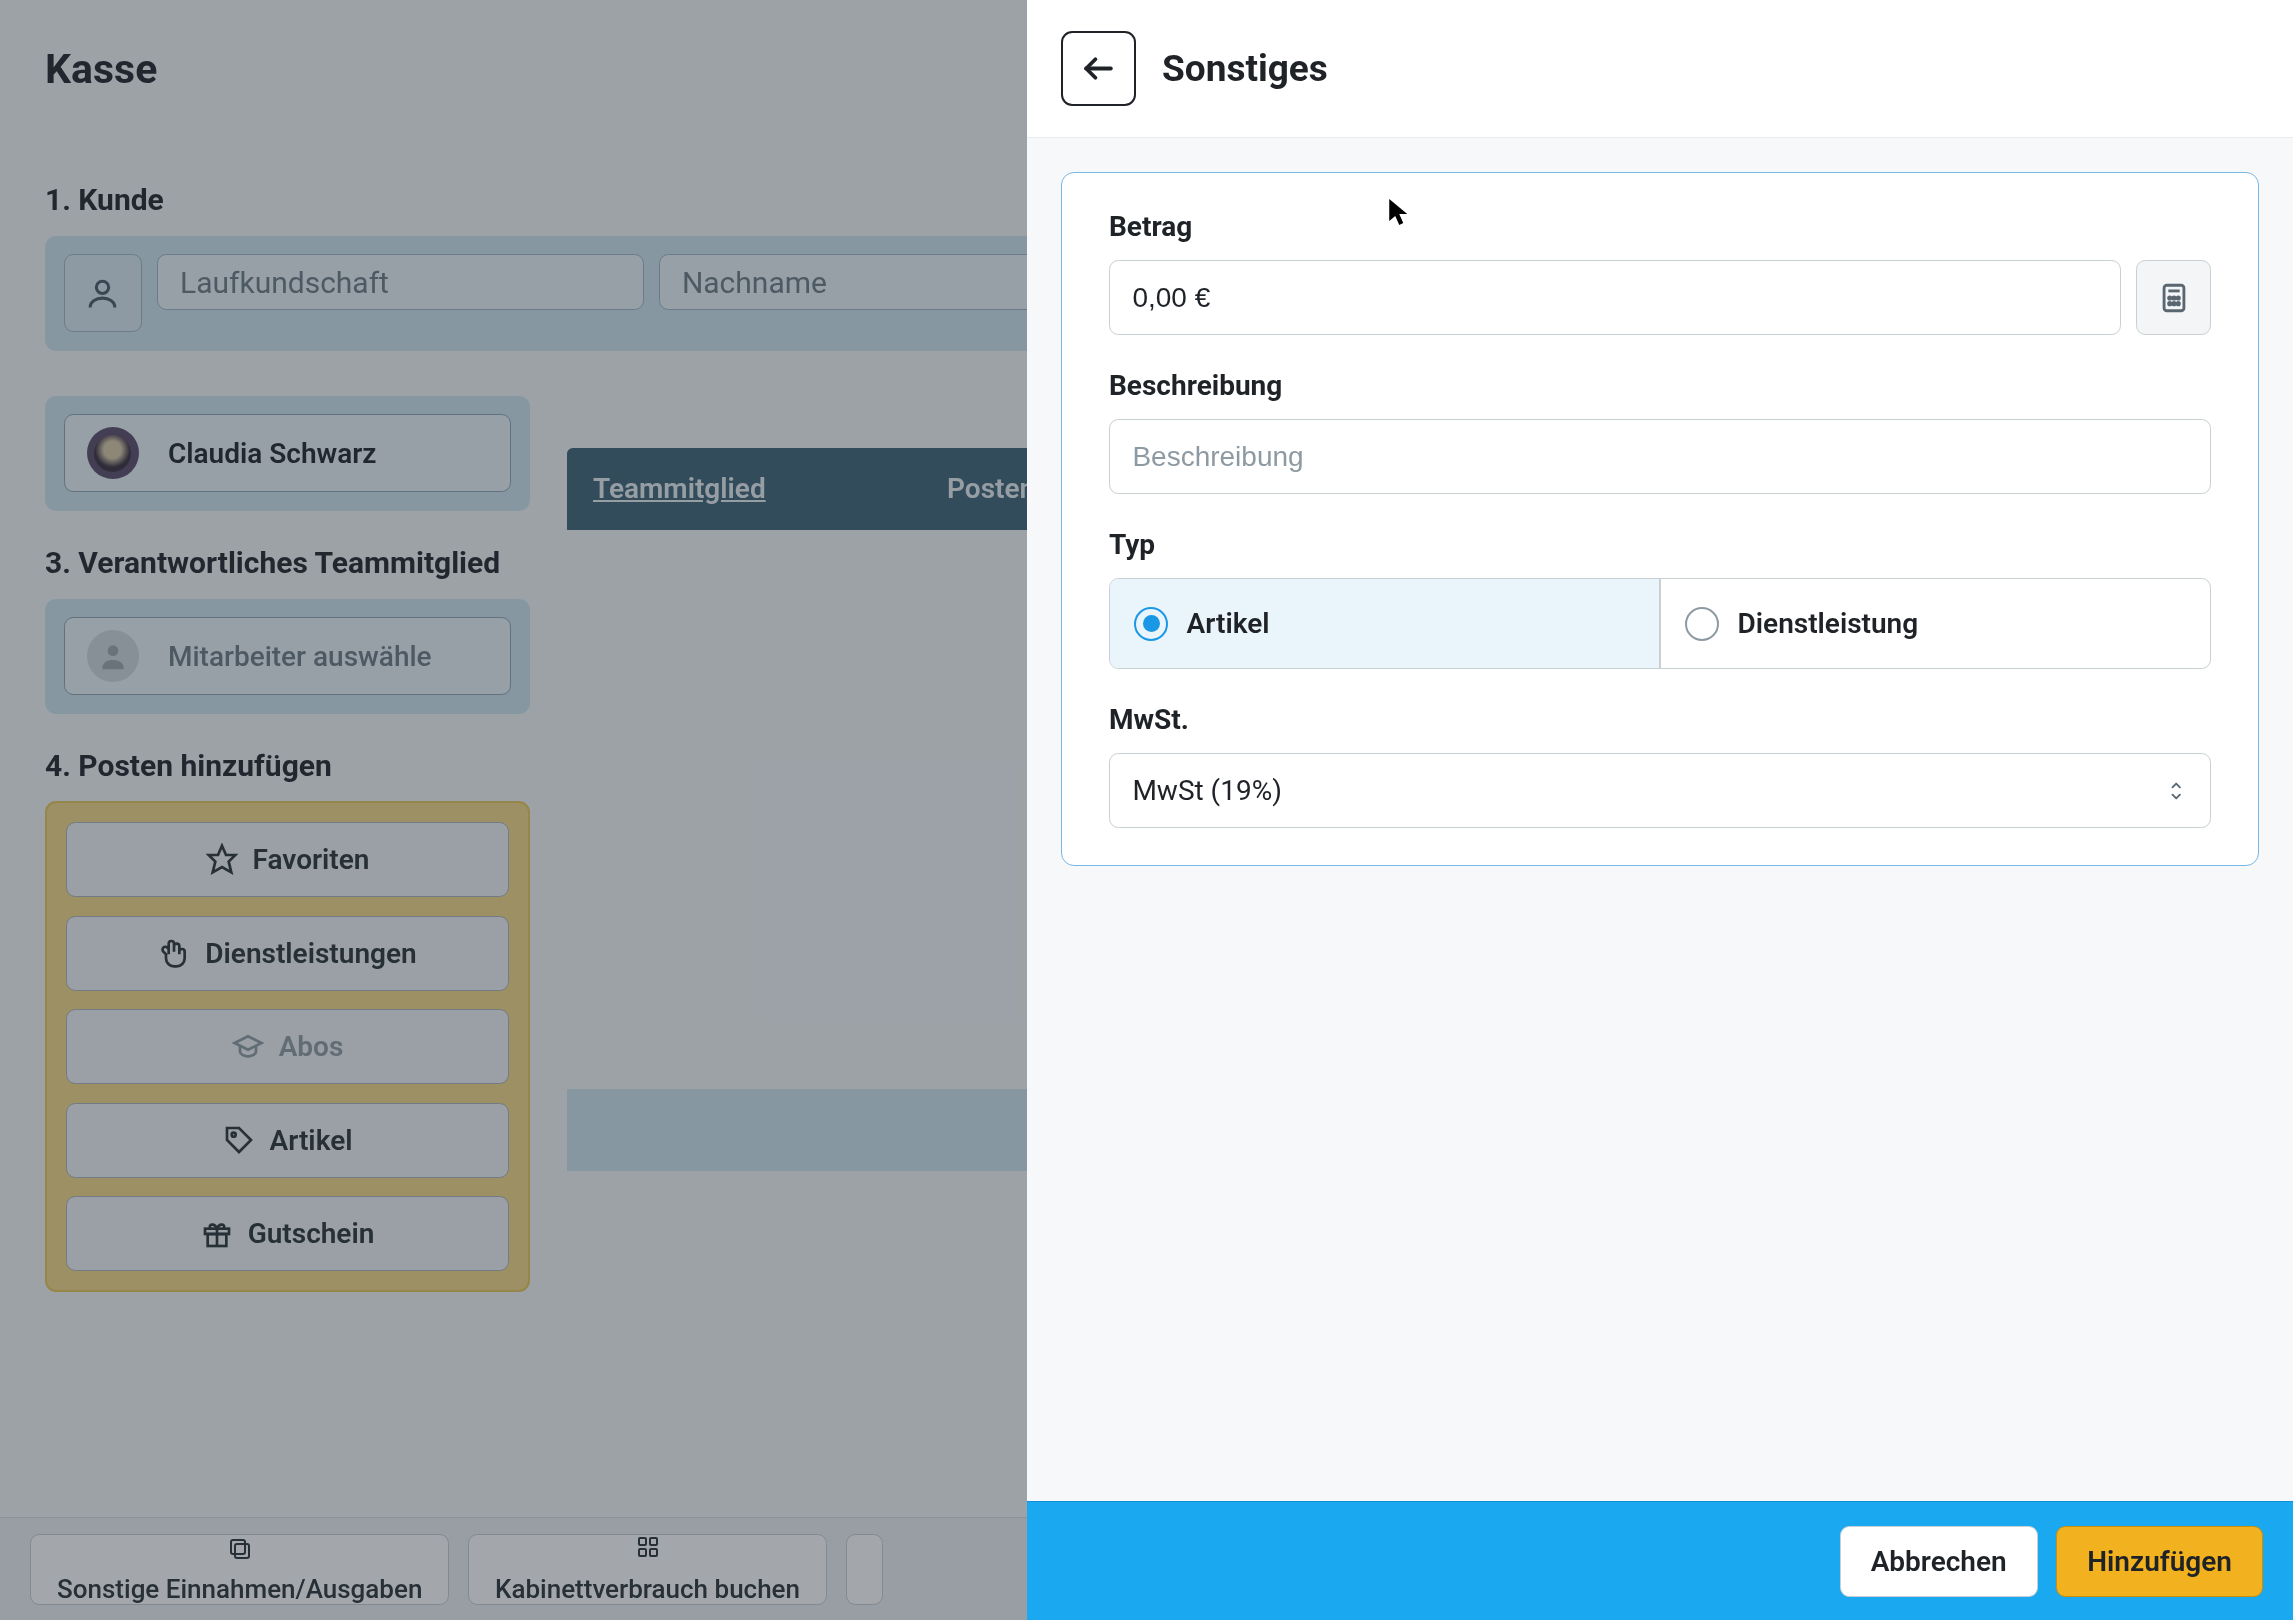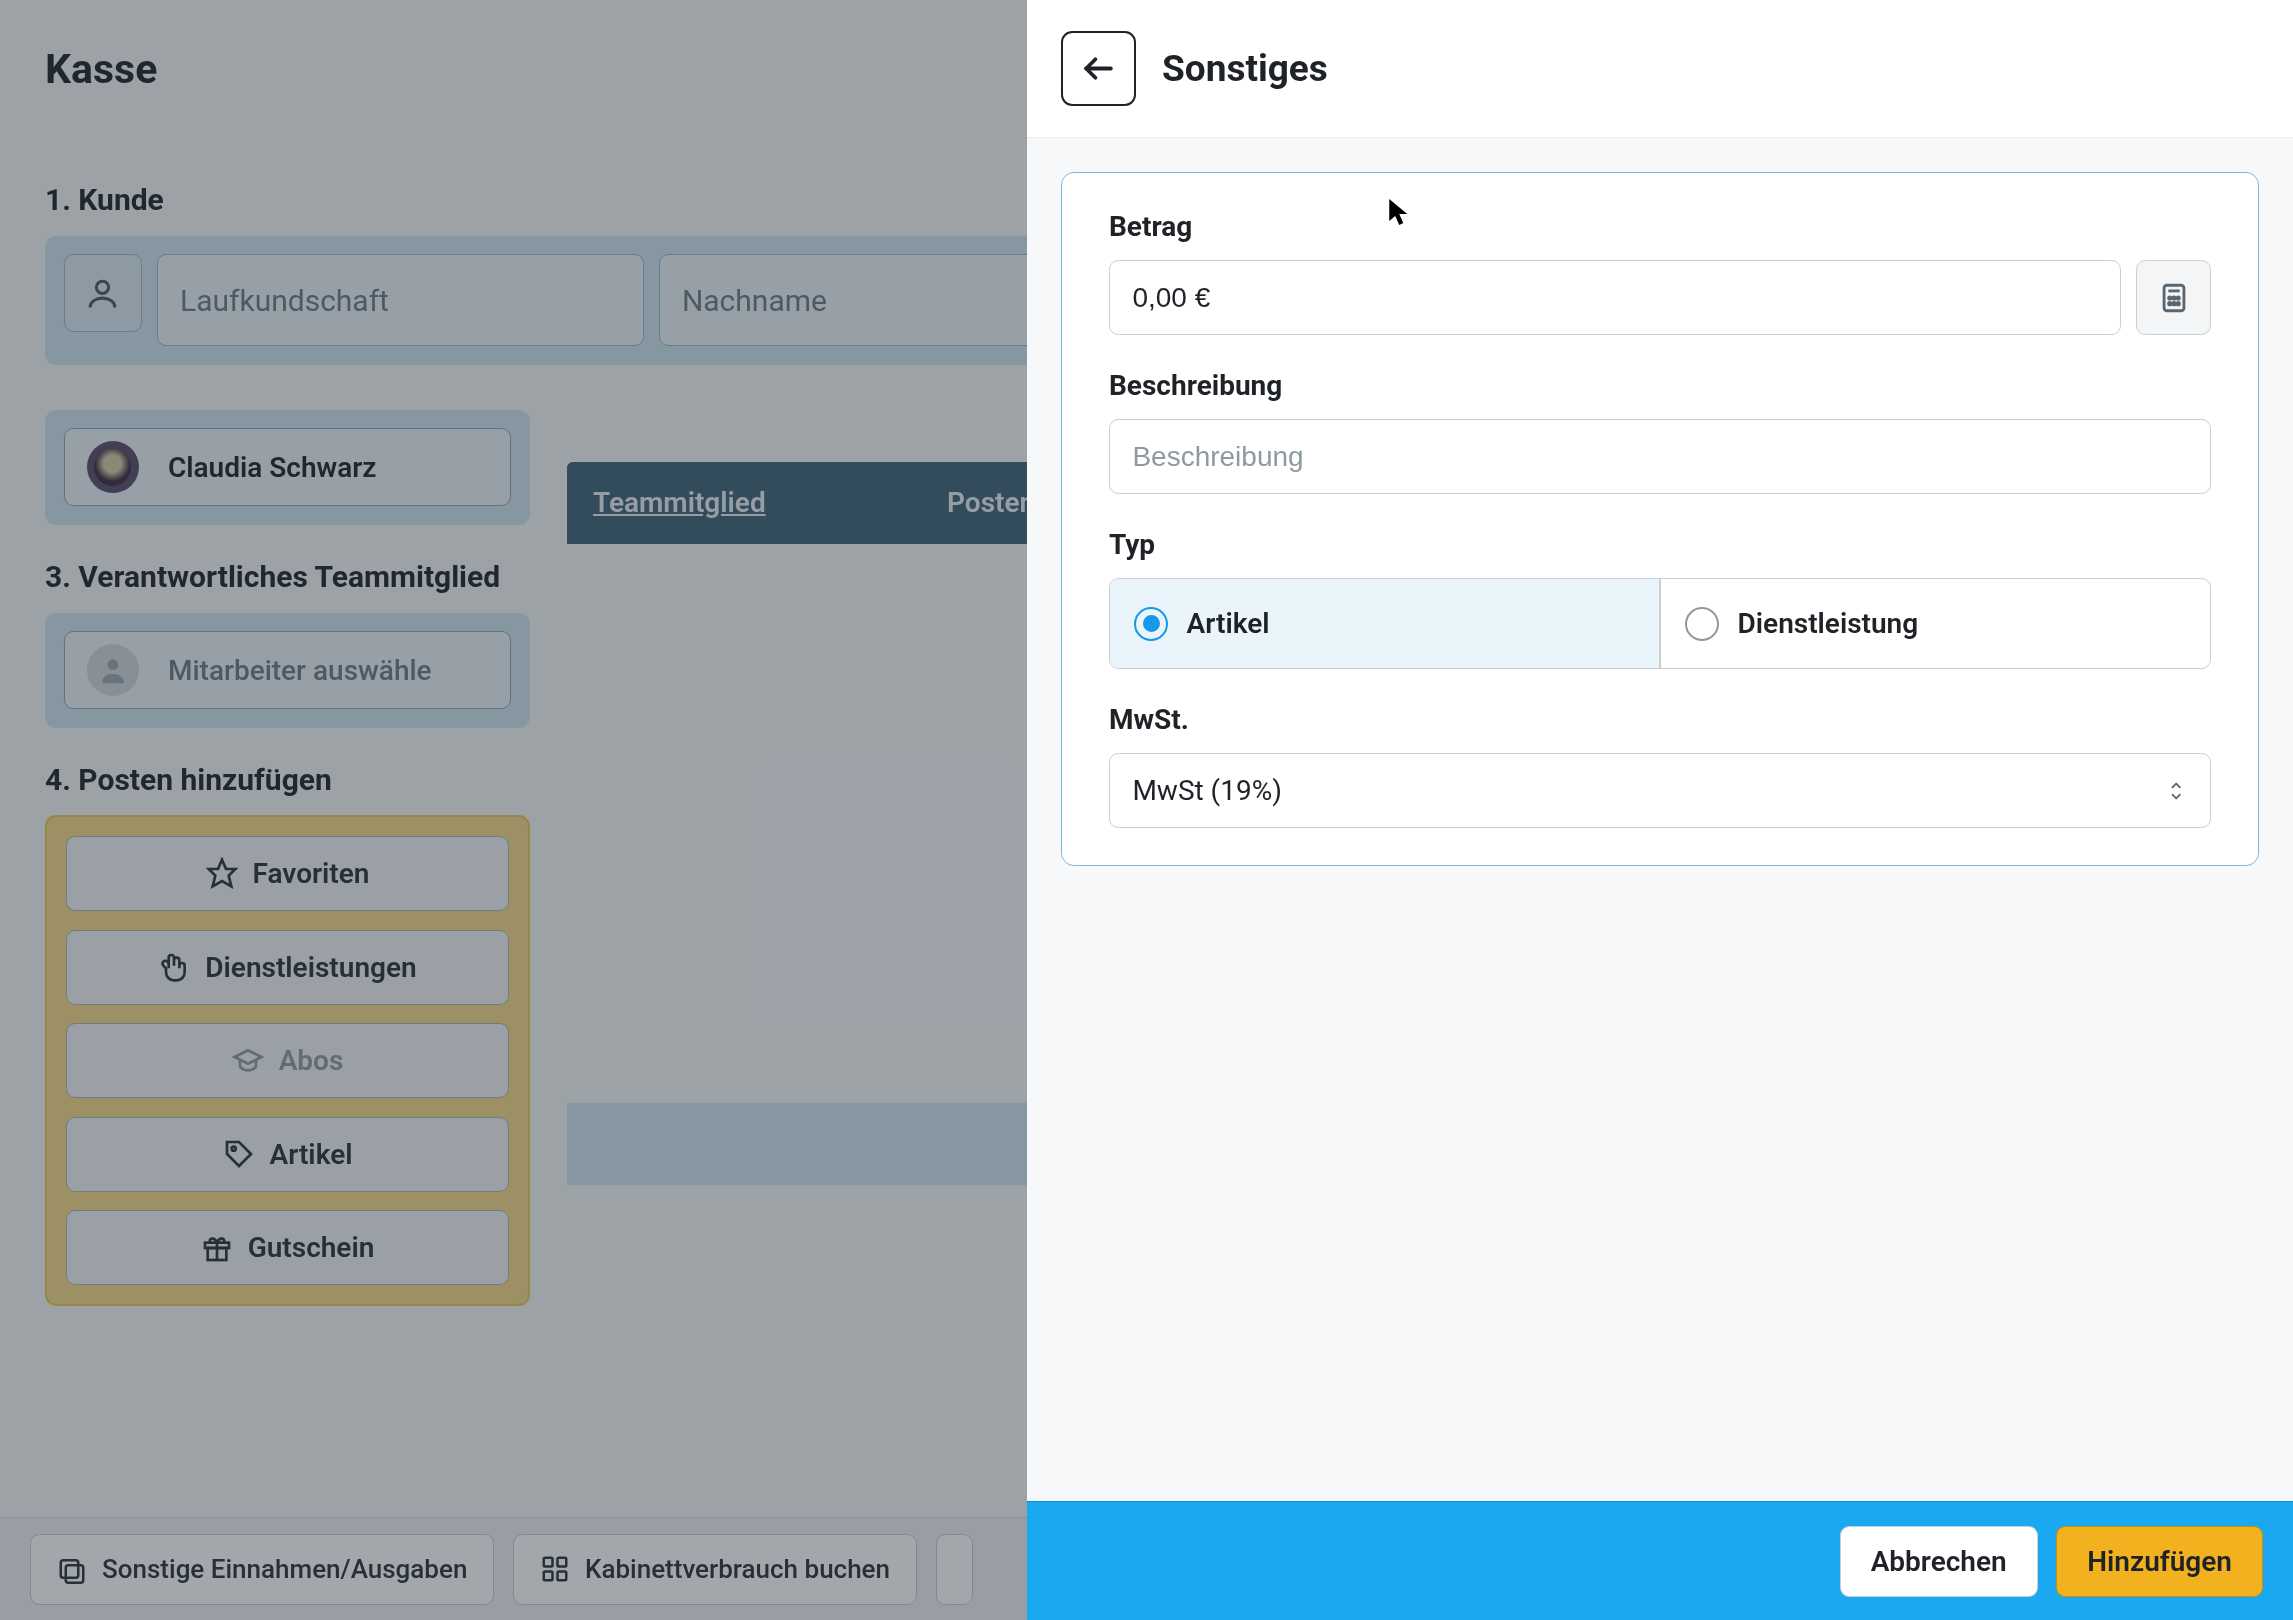--- a/index.html
+++ b/index.html
@@ -7,39 +7,39 @@
   body { position: relative; width: 2293px; height: 1620px; overflow: hidden; background: #f5f7f9; }
 
   .app { position: absolute; inset: 0; }
   .main { position: absolute; inset: 0; padding: 45px 45px 0 45px; }
   .page-title { font-size: 41px; font-weight: 700; color: #1f2328; margin-bottom: 89px; }
 
   .section-label { font-size: 30px; font-weight: 700; color: #1f2328; margin-bottom: 18.6px; }
 
   .section-kunde { background: #cde3f0; border-radius: 11.2px; padding: 18.6px; display: flex; gap: 15px; margin-bottom: 45px; width: 1119px; }
   .icon-square { width: 78px; height: 78px; border: 1.9px solid #9fb4c4; border-radius: 9.3px; background: #d9e8f2; display: flex; align-items: center; justify-content: center; }
-  .kunde-input { flex: 1; height: 92px; border: 1.9px solid #9fb4c4; border-radius: 9.3px; background: #eaf3f8; padding: 0 22.4px; font-size: 30px; color: #6c7a84; display: flex; align-items: center; }
+  .kunde-input { flex: 1; height: 56px; border: 1.9px solid #9fb4c4; border-radius: 9.3px; background: #eaf3f8; padding: 0 22.4px; font-size: 30px; color: #6c7a84; display: flex; align-items: center; }
   .team-box { width: 485px; background: #cde3f0; border-radius: 11.2px; padding: 18.6px; }
   .team-member { height: 78px; border: 1.9px solid #8ea3b3; border-radius: 9.3px; background: #eaf3f8; display: flex; align-items: center; gap: 29px; padding: 0 22.4px; font-size: 28px; font-weight: 600; color: #1f2328; }
   .avatar { width: 52px; height: 52px; border-radius: 50%; background: #5a4a6a; display:flex; align-items:center; justify-content:center; overflow:hidden;}
   .avatar-inner { width: 37px; height: 37px; border-radius:50%; background: radial-gradient(circle at 50% 40%, #d9c8a8 30%, #3a2e3e 60%);}
   .grey-avatar { width: 52px; height: 52px; border-radius: 50%; background:#d0d7dc; display:flex; align-items:center; justify-content:center;}
 
   .table-area { flex: 1; }
   .table-header { background: #3f6278; height: 82px; display: flex; align-items: center; border-radius: 5.6px 5.6px 0 0; }
   .th { color: #e8eef2; font-size: 28px; font-weight: 600; padding: 0 26px; }
   .th1 { width: 354px; text-decoration: underline; }
   .table-body { height: 541px; background: transparent; border-bottom: 0;}
   .table-total { height: 82px; background: #cde3f0; margin-top: 18.6px;}
   .posten-panel { width: 485px; background: #f4d885; border: 2.8px solid #e7c657; border-radius: 11.2px; padding: 18.6px; display:flex; flex-direction:column; gap: 18.6px; }
   .posten-btn { height: 75px; border: 1.9px solid #a9b4bc; border-radius: 9.3px; background: #eff3f5; display:flex; align-items:center; justify-content:center; gap:15px; font-size:28px; font-weight:600; color:#2a3238;}
   .posten-btn.dim { color:#8e9aa2; }
 
   .bottom-bar { position: absolute; left:0; right:0; bottom:0; height: 103px; background:#edf0f2; border-top: 1.9px solid #d5dbde; display:flex; align-items:center; gap: 18.6px; padding: 0 30px;}
-  .bottom-btn { height: 71px; padding: 0 26px; border:1.9px solid #c5ccd0; border-radius:9.3px; background:#fff; display:flex; align-items:center; gap:15px; font-size:26px; font-weight:500; color:#2a3238;}
+  .bottom-btn { height: 71px; padding: 0 26px; border:1.9px solid #c5ccd0; border-radius:9.3px; background:#fff; display:flex; align-items:center; gap:15px; font-size:26px; font-weight:500; color:#2a3238;flex-direction:column;}
 
   .overlay { position: absolute; inset: 0; background: rgba(35,45,55,0.42); }
 
   .panel { position: absolute; top:0; right:0; bottom:0; width: 1266px; background:#fff; display:flex; flex-direction:column;}
   .panel-header { height: 138px; display:flex; align-items:center; gap: 26px; padding: 0 34px; border-bottom: 1.9px solid #e8ecef;}
   .back-btn { width: 75px; height: 75px; border:2.8px solid #1f2328; border-radius:11.2px; background:#fff; display:flex; align-items:center; justify-content:center;}
   .panel-title { font-size:37px; font-weight:700; color:#1f2328;}
 
   .panel-body { flex:1; background:#f6f8fa; padding: 34px; overflow:auto;}
   .card { background:#fff; border:1.9px solid #79b7e6; border-radius:13px; padding: 37px 47px;}

